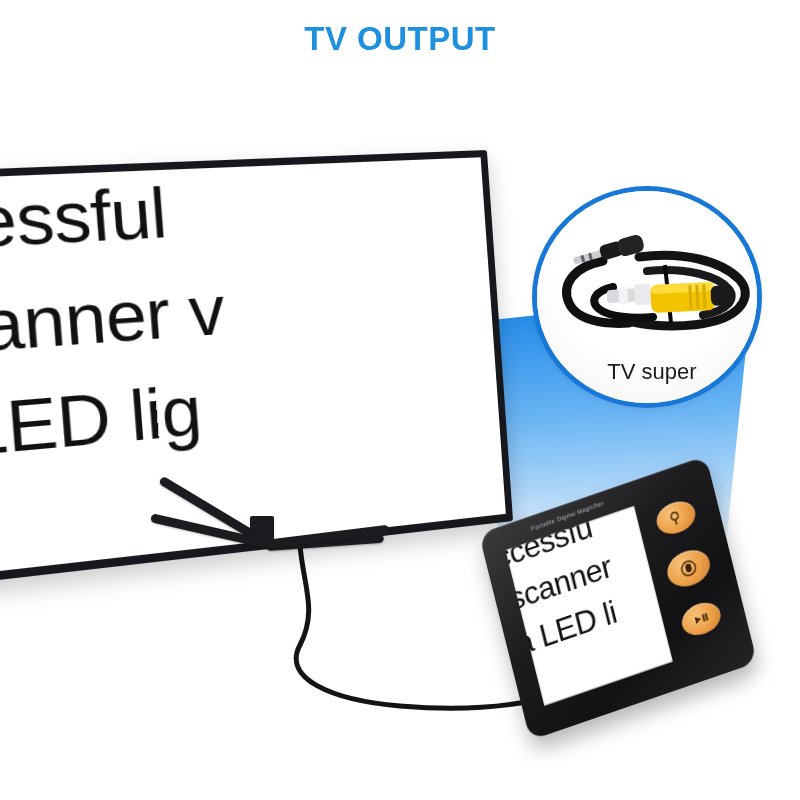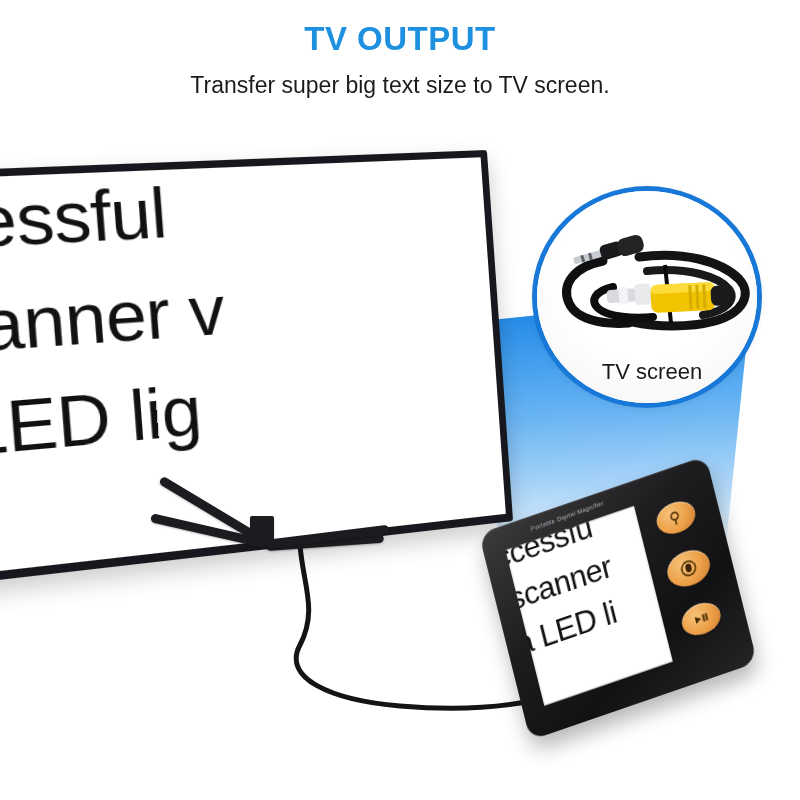--- a/index.html
+++ b/index.html
@@ -245,21 +245,20 @@
   
   .nosel { user-select: none; }
 </style>
 </head>
 <body>
 
 <div id="stage">
 
   <div id="header">
     <div id="title" class="nosel">TV OUTPUT</div>
-    <div id="subtitle" class="nosel">Transfer super big text size to TV screen.</div>
   </div>
 
   <div id="beam"></div>
 
   <svg id="cable-svg" viewBox="0 0 800 800">
     <path d="M300,545 C303,585 318,610 300,645 C282,678 330,700 400,706 C470,712 520,706 560,694" fill="none" stroke="#141416" stroke-width="5" stroke-linecap="round"></path>
   </svg>
 
   <div id="tv">
     <div id="tv-body">
@@ -309,21 +308,21 @@
       <g transform="rotate(-3 150 72)">
         <rect x="108" y="56" width="64" height="28" rx="7" fill="#f2c400"></rect>
         <rect x="108" y="56" width="64" height="9" rx="5" fill="#ffe34d" opacity="0.75"></rect>
         <rect x="146" y="58" width="3" height="24" fill="#d6ad00"></rect>
         <rect x="153" y="58" width="3" height="24" fill="#d6ad00"></rect>
         <rect x="160" y="58" width="3" height="24" fill="#d6ad00"></rect>
         <rect x="168" y="60" width="18" height="20" rx="6" fill="#1b1b1e"></rect>
       </g>
     </svg>
 
-    <div id="callout-label" class="nosel">TV screen</div>
+    <div id="callout-label" class="nosel">TV super</div>
   </div>
 
   <div id="device">
     <div id="device-body"></div>
 
     <div id="device-brand" class="nosel">Portable Digital Magnifier</div>
 
     <div id="device-screen">
       <div id="device-lines" class="nosel">
         <span class="dvline d1">ccessfu</span>

